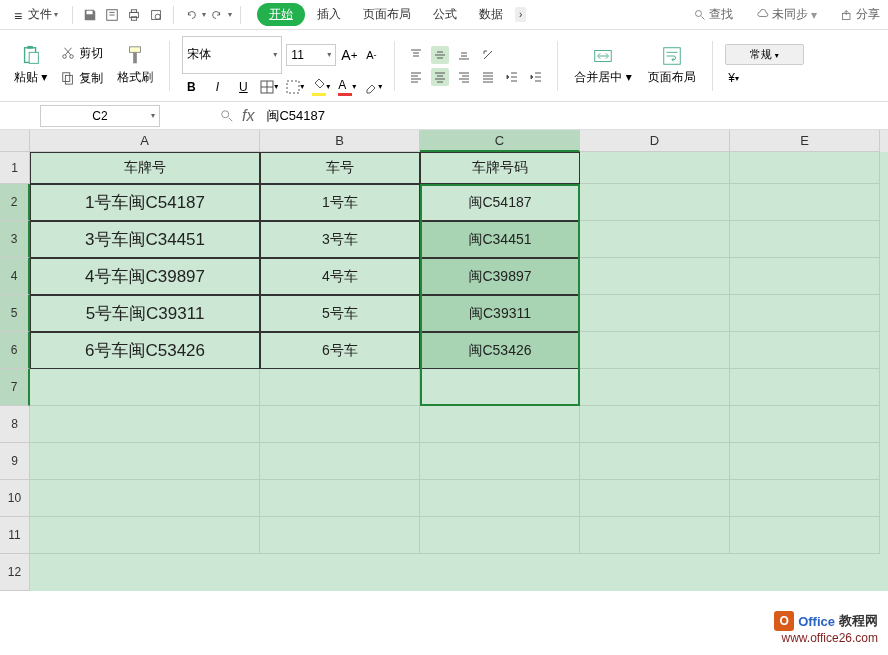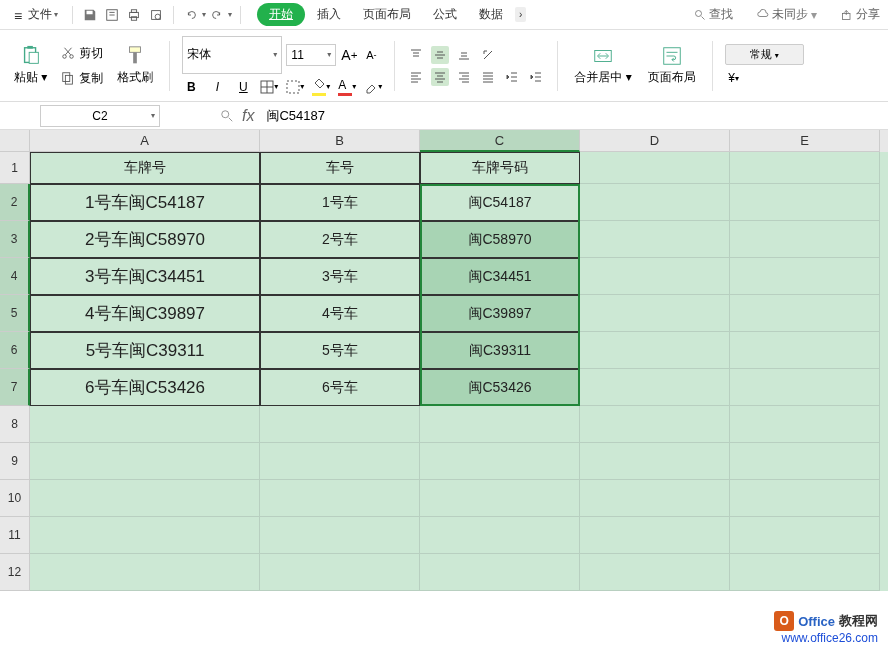--- a/index.html
+++ b/index.html
@@ -79,21 +79,21 @@
     .cell.bordered { border: 1px solid #333; }
     .cell.col-A-data { font-size: 17px; }
     .cell.selected-range { background: #a8d4b4; }
     .active-cell-border { position: absolute; border: 2px solid #22863a; pointer-events: none; }
     
     
     .watermark { position: absolute; right: 10px; bottom: 10px; display: flex; flex-direction: column; align-items: flex-end; font-size: 13px; }
     .watermark-top { display: flex; align-items: center; gap: 4px; font-weight: bold; }
     .watermark-top .blue { color: #2963c4; }
     .watermark-top .black { color: #333; }
-    .watermark-url { color: #1d4ed8; font-size: 12px; }
+    .watermark-url { color: #7f1d1d; font-size: 12px; }
     .watermark-logo { width: 20px; height: 20px; background: #d95b1a; border-radius: 3px; display: flex; align-items: center; justify-content: center; color: #fff; font-weight: bold; font-size: 12px; }
   </style>
 </head>
 <body>
 
 <div class="menubar">
   <div class="menu-left">
     <div class="file-btn">
       <span class="hamburger"></span>
       <span>文件</span>
@@ -391,27 +391,20 @@
       </div>
 
       <div class="cell-row">
         <div class="cell h-d col-A col-A-data bordered">1号车闽C54187</div>
         <div class="cell h-d col-B bordered">1号车</div>
         <div class="cell h-d col-C bordered">闽C54187</div>
         <div class="cell h-d col-D"></div>
         <div class="cell h-d col-E"></div>
       </div>
       <div class="cell-row">
-        <div class="cell h-d col-A col-A-data bordered">2号车闽C58970</div>
-        <div class="cell h-d col-B bordered">2号车</div>
-        <div class="cell h-d col-C bordered selected-range">闽C58970</div>
-        <div class="cell h-d col-D"></div>
-        <div class="cell h-d col-E"></div>
-      </div>
-      <div class="cell-row">
         <div class="cell h-d col-A col-A-data bordered">3号车闽C34451</div>
         <div class="cell h-d col-B bordered">3号车</div>
         <div class="cell h-d col-C bordered selected-range">闽C34451</div>
         <div class="cell h-d col-D"></div>
         <div class="cell h-d col-E"></div>
       </div>
       <div class="cell-row">
         <div class="cell h-d col-A col-A-data bordered">4号车闽C39897</div>
         <div class="cell h-d col-B bordered">4号车</div>
         <div class="cell h-d col-C bordered selected-range">闽C39897</div>

